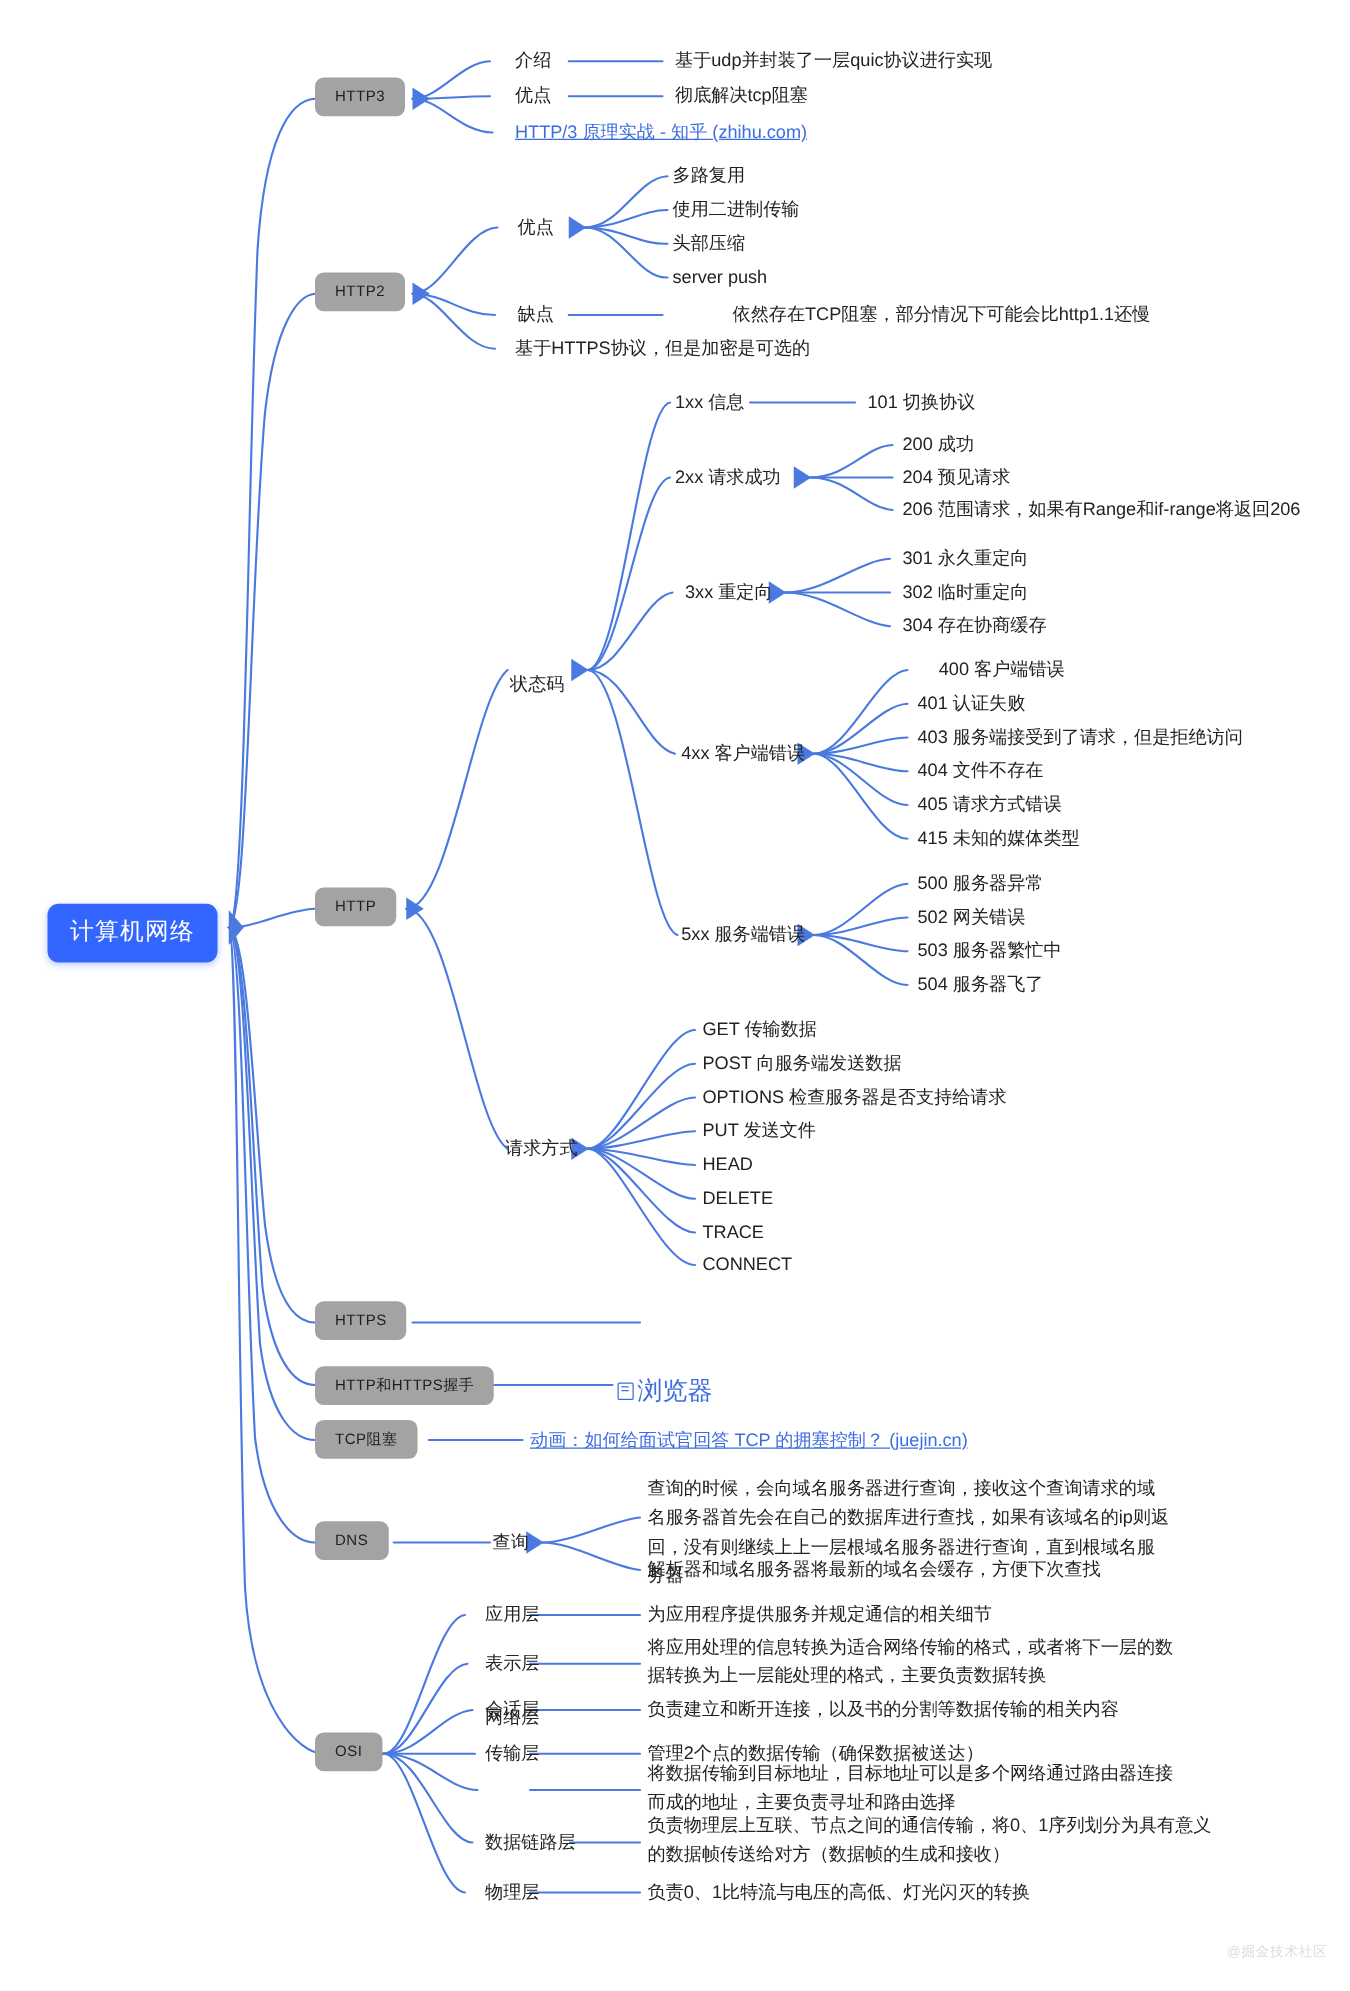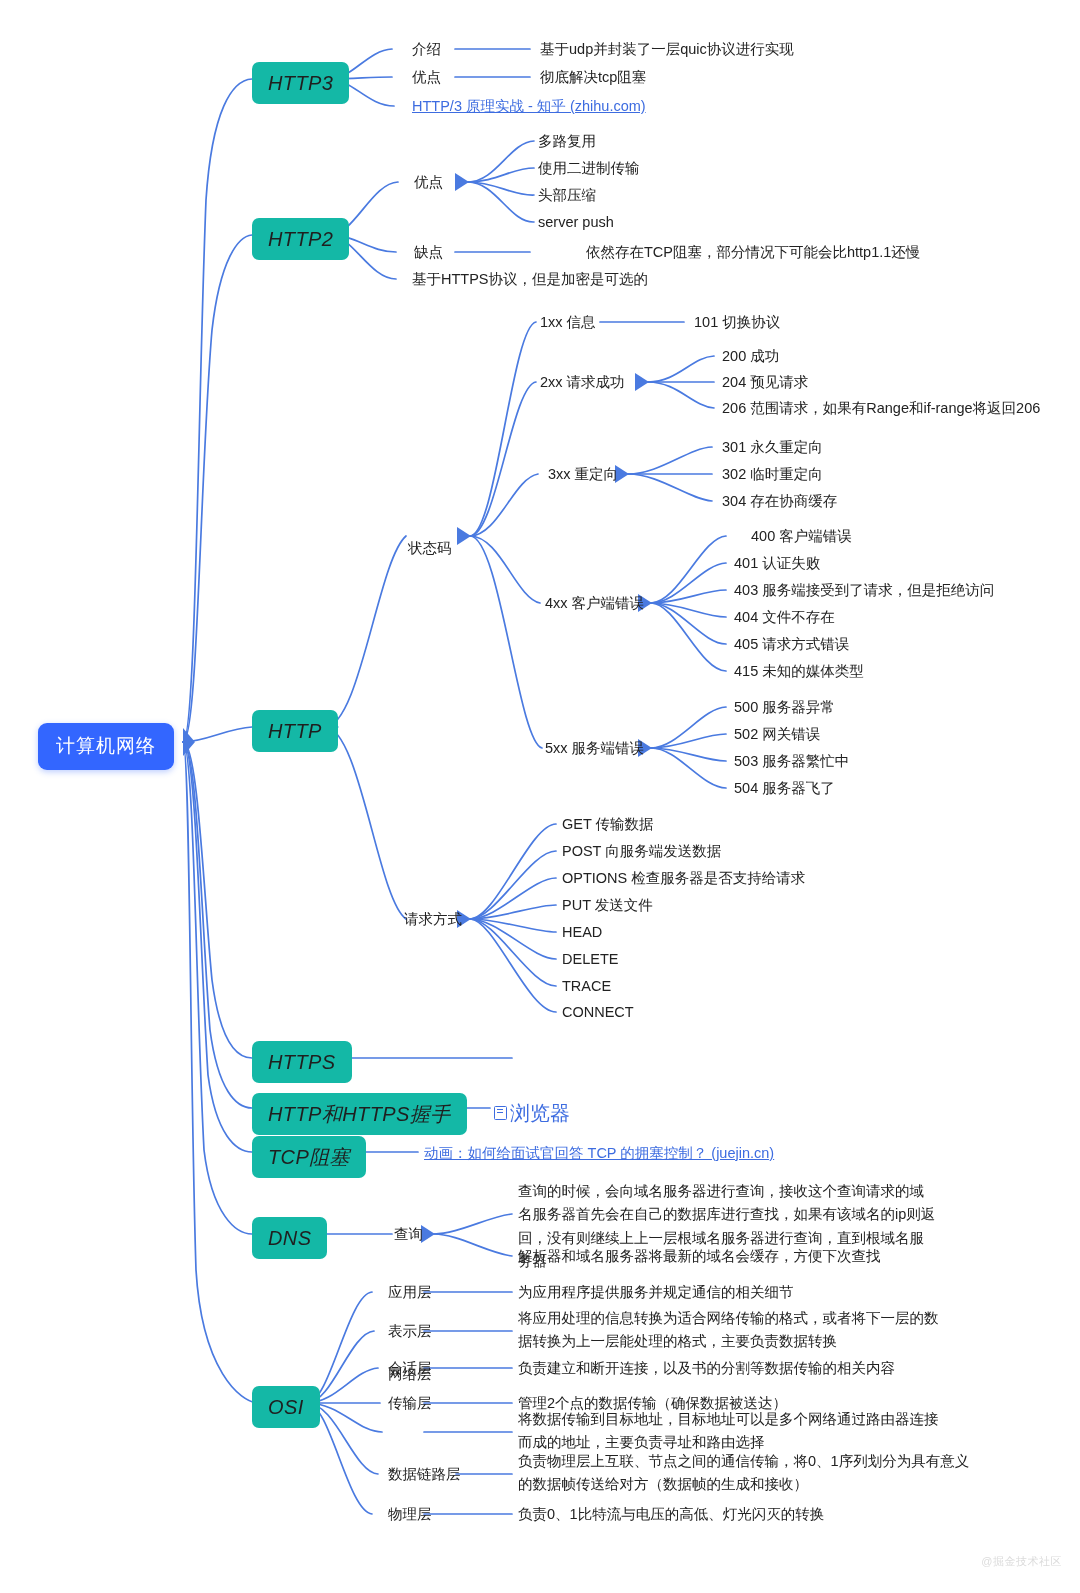--- a/index.html
+++ b/index.html
@@ -33,27 +33,26 @@
     background:#3366ff;
     color:#ffffff;
     font-size:19px;
     padding:10px 18px;
     border-radius:9px;
     box-shadow:0 2px 6px rgba(51,102,255,0.32);
     letter-spacing:1px;
   }
   
   .pill{
-    background:#14b8a6;
+    background:#a3a3a3;
     color:#1f1f1f;
-    font-size:20px;
+    font-size:12px;
     padding:7px 16px;
     border-radius:7px;
     letter-spacing:.4px;
-    font-style:italic;
   }
   
   .plain{
     font-size:14.5px;
     color:#222;
   }
   .plain.multi{
     white-space:normal;
     line-height:1.62;
   }

